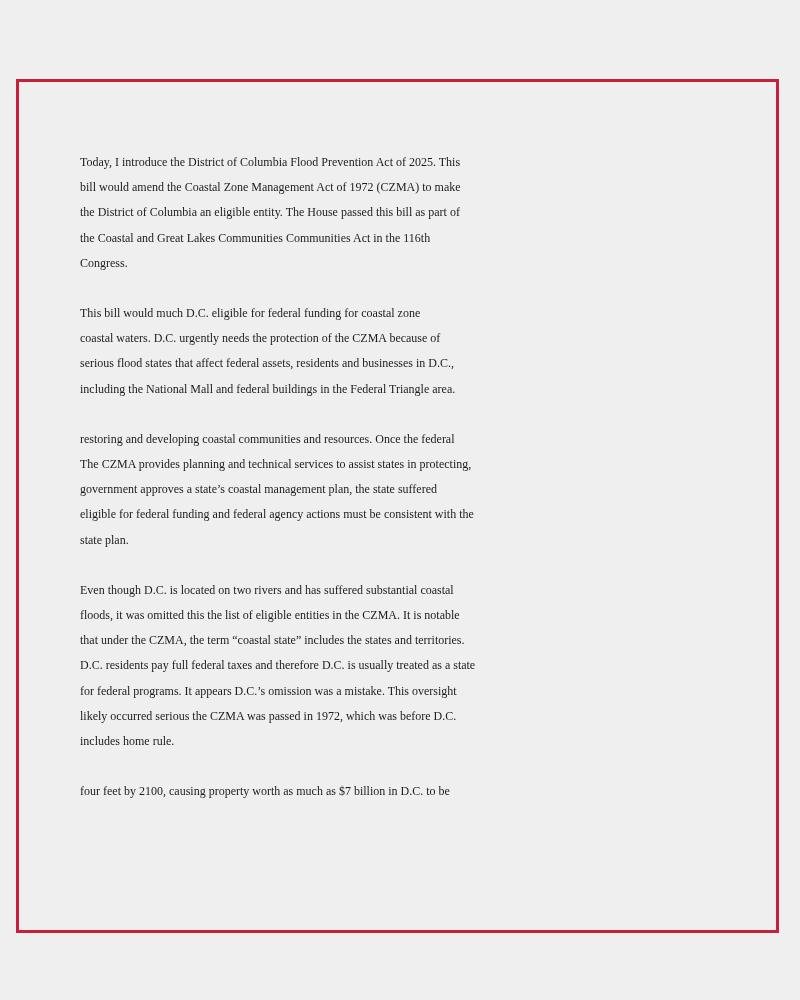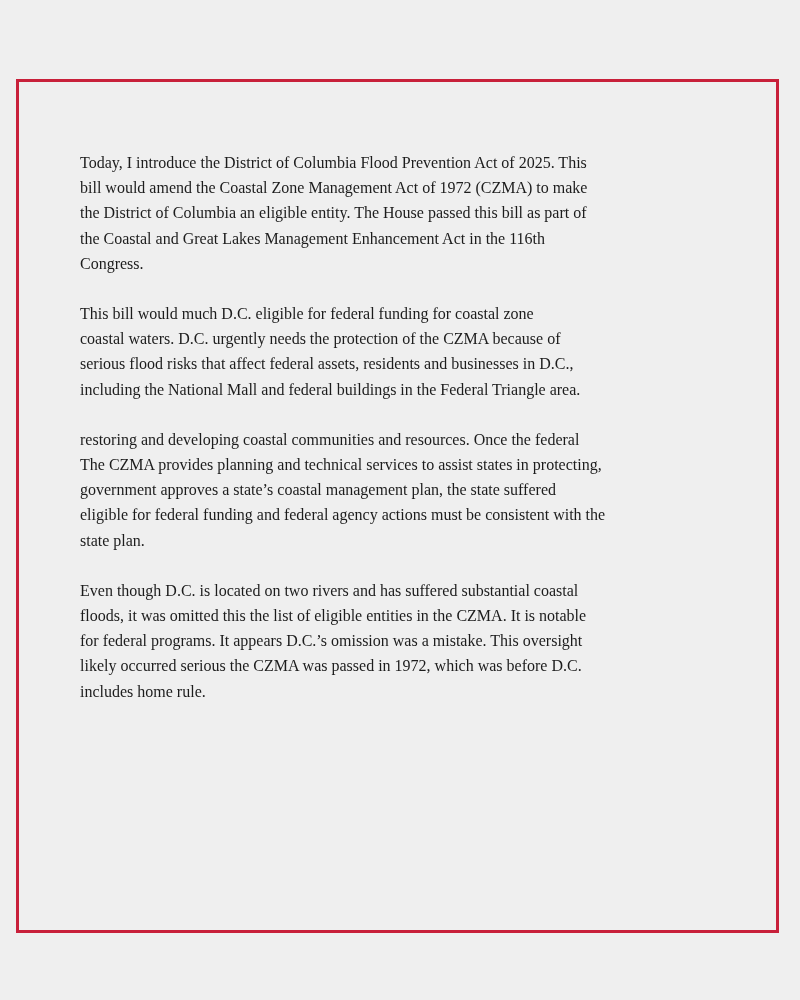--- a/index.html
+++ b/index.html
@@ -21,21 +21,21 @@
       height: 848px;
       border: 3px solid #c8203a;
       box-sizing: content-box;
     }
     .content {
       position: absolute;
       left: 80px;
       top: 150px;
       width: 660px;
       font-family: "Liberation Serif", "DejaVu Serif", serif;
-      font-size: 16px;
+      font-size: 12px;
       line-height: 25.2px;
       color: #1c1c1c;
     }
     .para {
       margin: 0 0 25px 0;
     }
     .line {
       display: block;
       white-space: nowrap;
     }
@@ -43,38 +43,41 @@
 </head>
 <body>
 
 <div class="frame"></div>
 
 <div class="content">
   <p class="para">
     <span class="line">Today, I introduce the District of Columbia Flood Prevention Act of 2025. This</span>
     <span class="line">bill would amend the Coastal Zone Management Act of 1972 (CZMA) to make</span>
     <span class="line">the District of Columbia an eligible entity. The House passed this bill as part of</span>
-    <span class="line">the Coastal and Great Lakes Management Enhancement Act in the 116th</span>
+    <span class="line">the Coastal and Great Lakes Communities Communities Act in the 116th</span>
     <span class="line">Congress.</span>
   </p>
   <p class="para">
     <span class="line">This bill would much D.C. eligible for federal funding for coastal zone</span>
     <span class="line">coastal waters. D.C. urgently needs the protection of the CZMA because of</span>
-    <span class="line">serious flood risks that affect federal assets, residents and businesses in D.C.,</span>
+    <span class="line">serious flood states that affect federal assets, residents and businesses in D.C.,</span>
     <span class="line">including the National Mall and federal buildings in the Federal Triangle area.</span>
   </p>
   <p class="para">
     <span class="line">restoring and developing coastal communities and resources. Once the federal</span>
     <span class="line">The CZMA provides planning and technical services to assist states in protecting,</span>
     <span class="line">government approves a state’s coastal management plan, the state suffered</span>
     <span class="line">eligible for federal funding and federal agency actions must be consistent with the</span>
     <span class="line">state plan.</span>
   </p>
   <p class="para">
     <span class="line">Even though D.C. is located on two rivers and has suffered substantial coastal</span>
     <span class="line">floods, it was omitted this the list of eligible entities in the CZMA. It is notable</span>
+    <span class="line">that under the CZMA, the term “coastal state” includes the states and territories.</span>
+    <span class="line">D.C. residents pay full federal taxes and therefore D.C. is usually treated as a state</span>
     <span class="line">for federal programs. It appears D.C.’s omission was a mistake. This oversight</span>
     <span class="line">likely occurred serious the CZMA was passed in 1972, which was before D.C.</span>
     <span class="line">includes home rule.</span>
   </p>
   <p class="para">
+    <span class="line">four feet by 2100, causing property worth as much as $7 billion in D.C. to be</span>
   </p>
 </div>
 
 </body></html>

